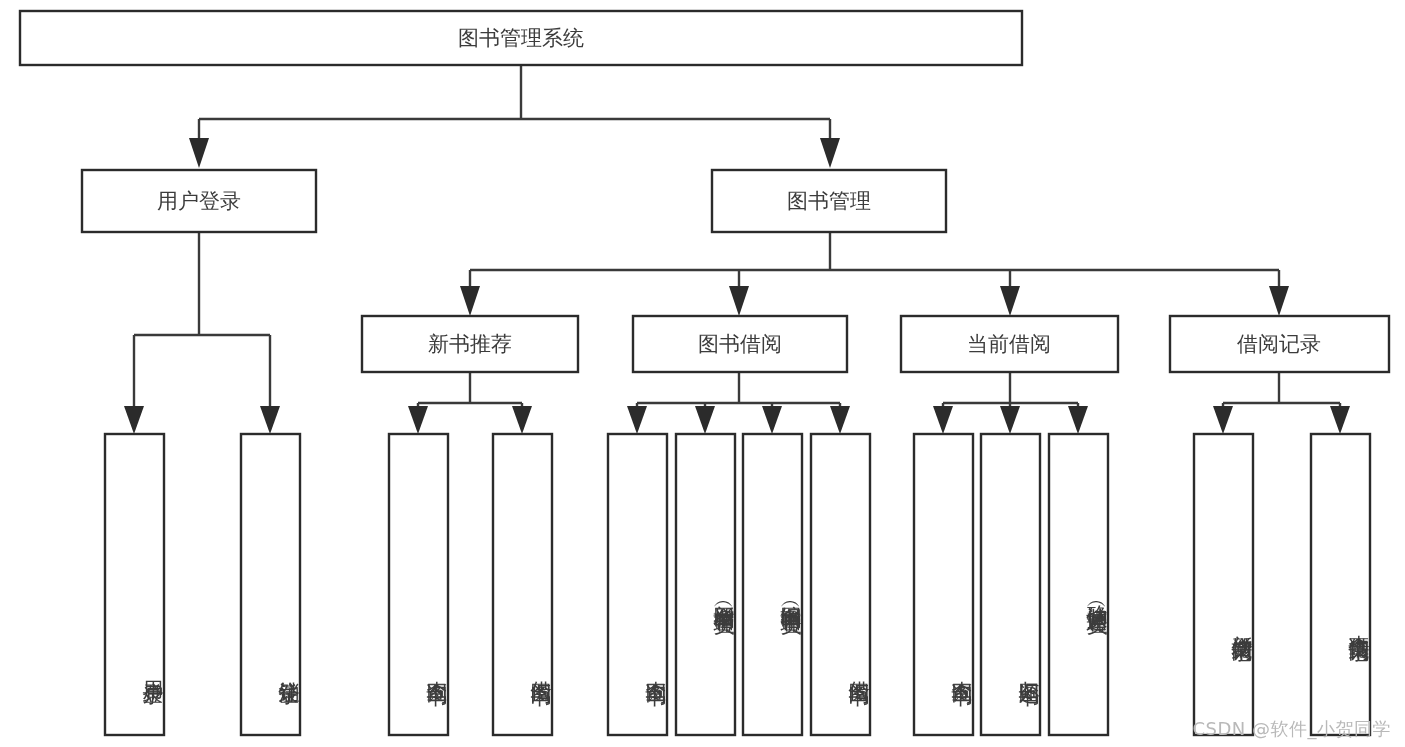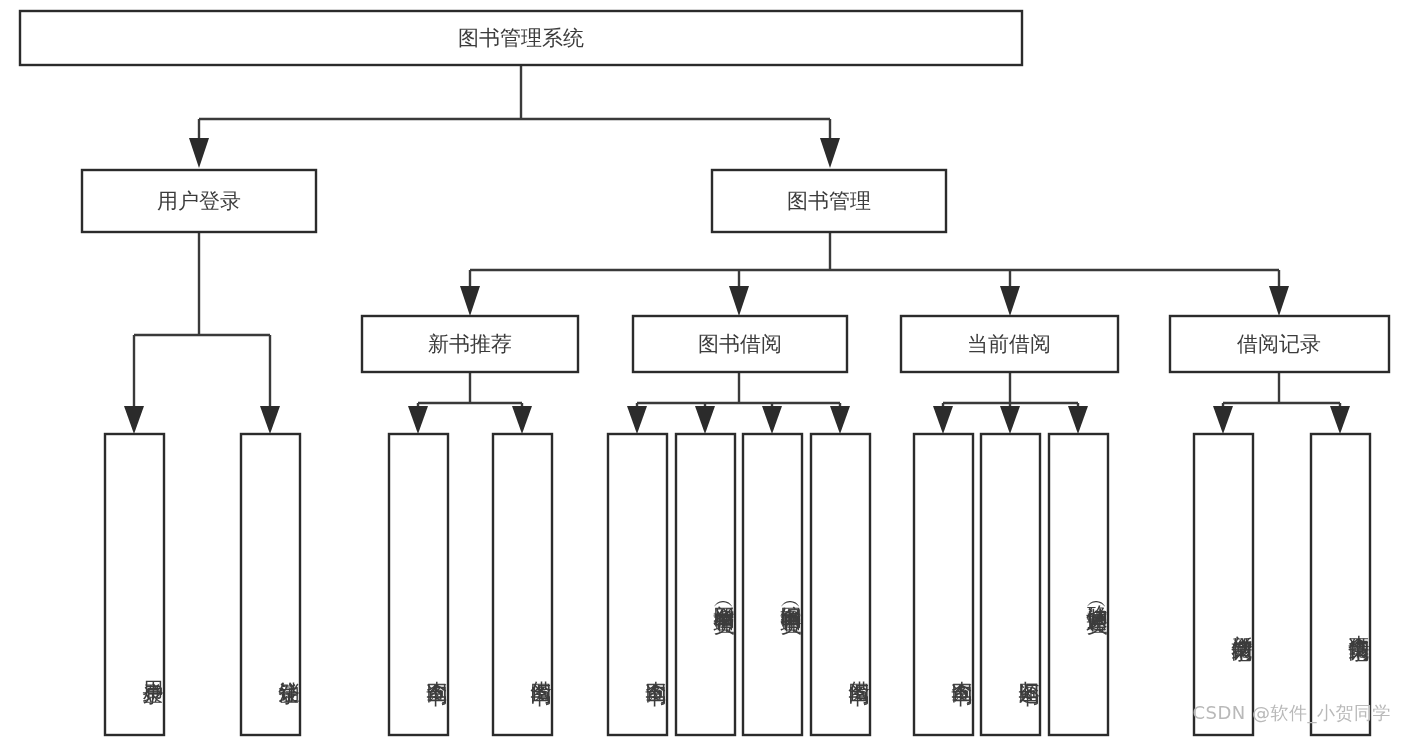--- a/index.html
+++ b/index.html
@@ -60,21 +60,21 @@
     display: flex;
     align-items: flex-start;
     justify-content: center;
     white-space: nowrap;
     pointer-events: none;
     user-select: none;
   }
   .watermark {
     position: absolute;
     right: 14px;
-    bottom: 22px;
+    bottom: 6px;
     font-family: "DejaVu Sans", "Liberation Sans", sans-serif;
     font-size: 18px;
     color: #b9b9b9;
     white-space: nowrap;
     letter-spacing: 0.5px;
     padding-left: 12px;
   }
 </style>
 </head>
 <body>

